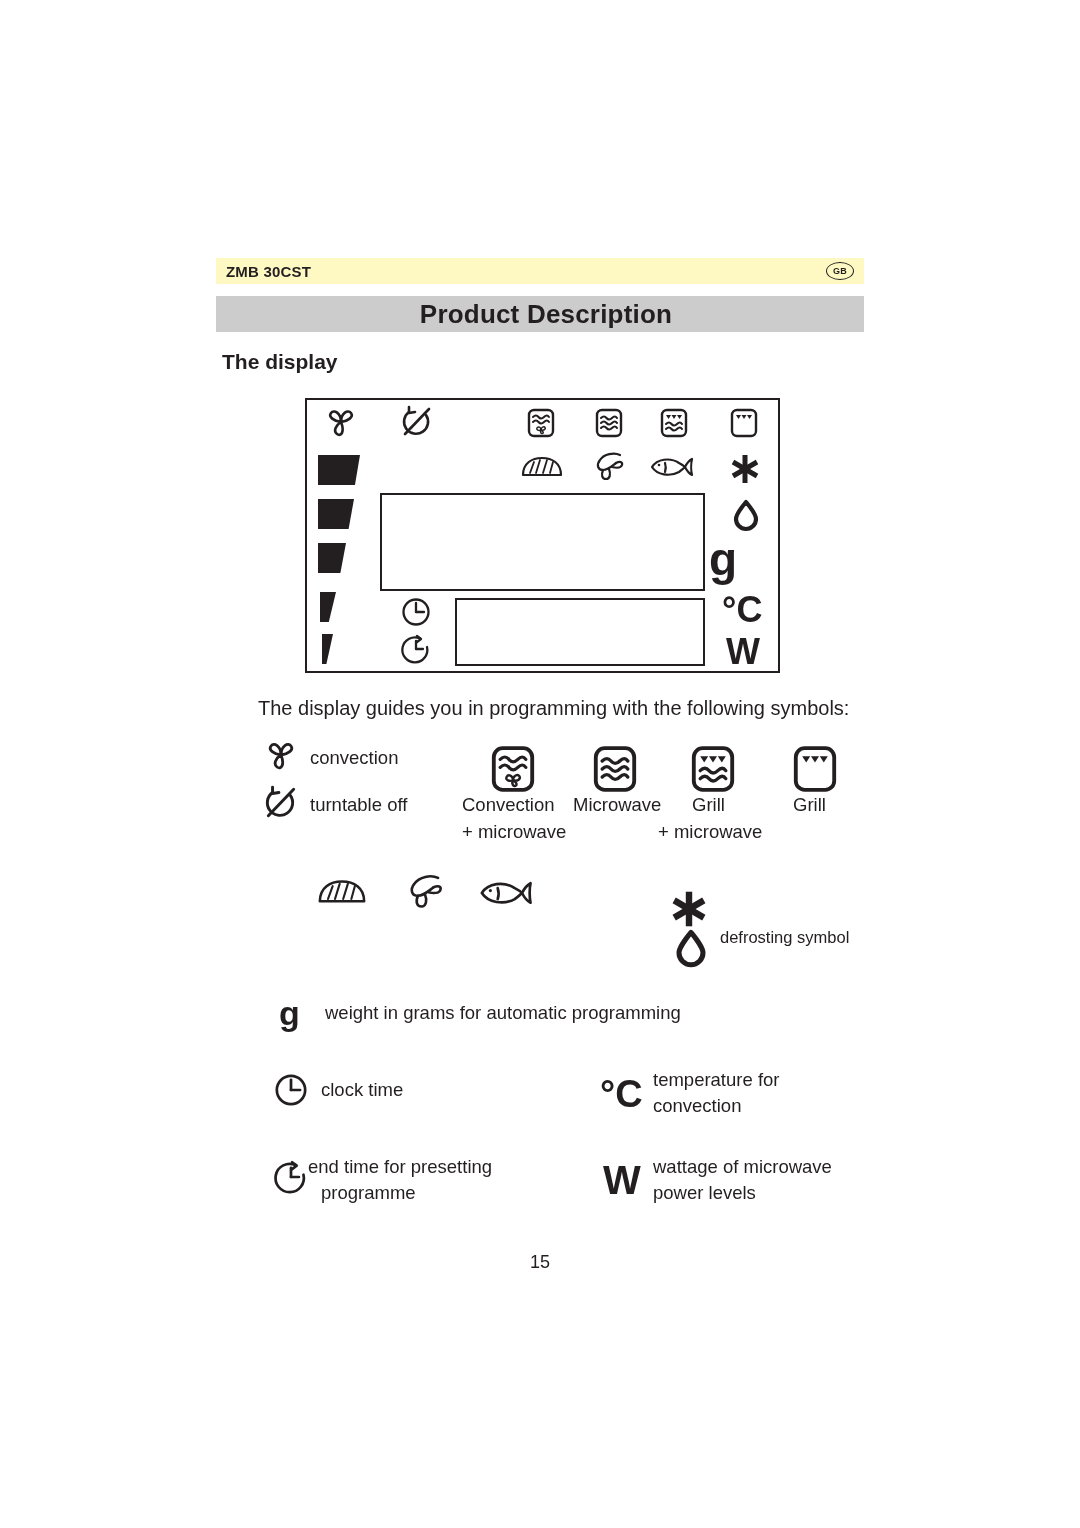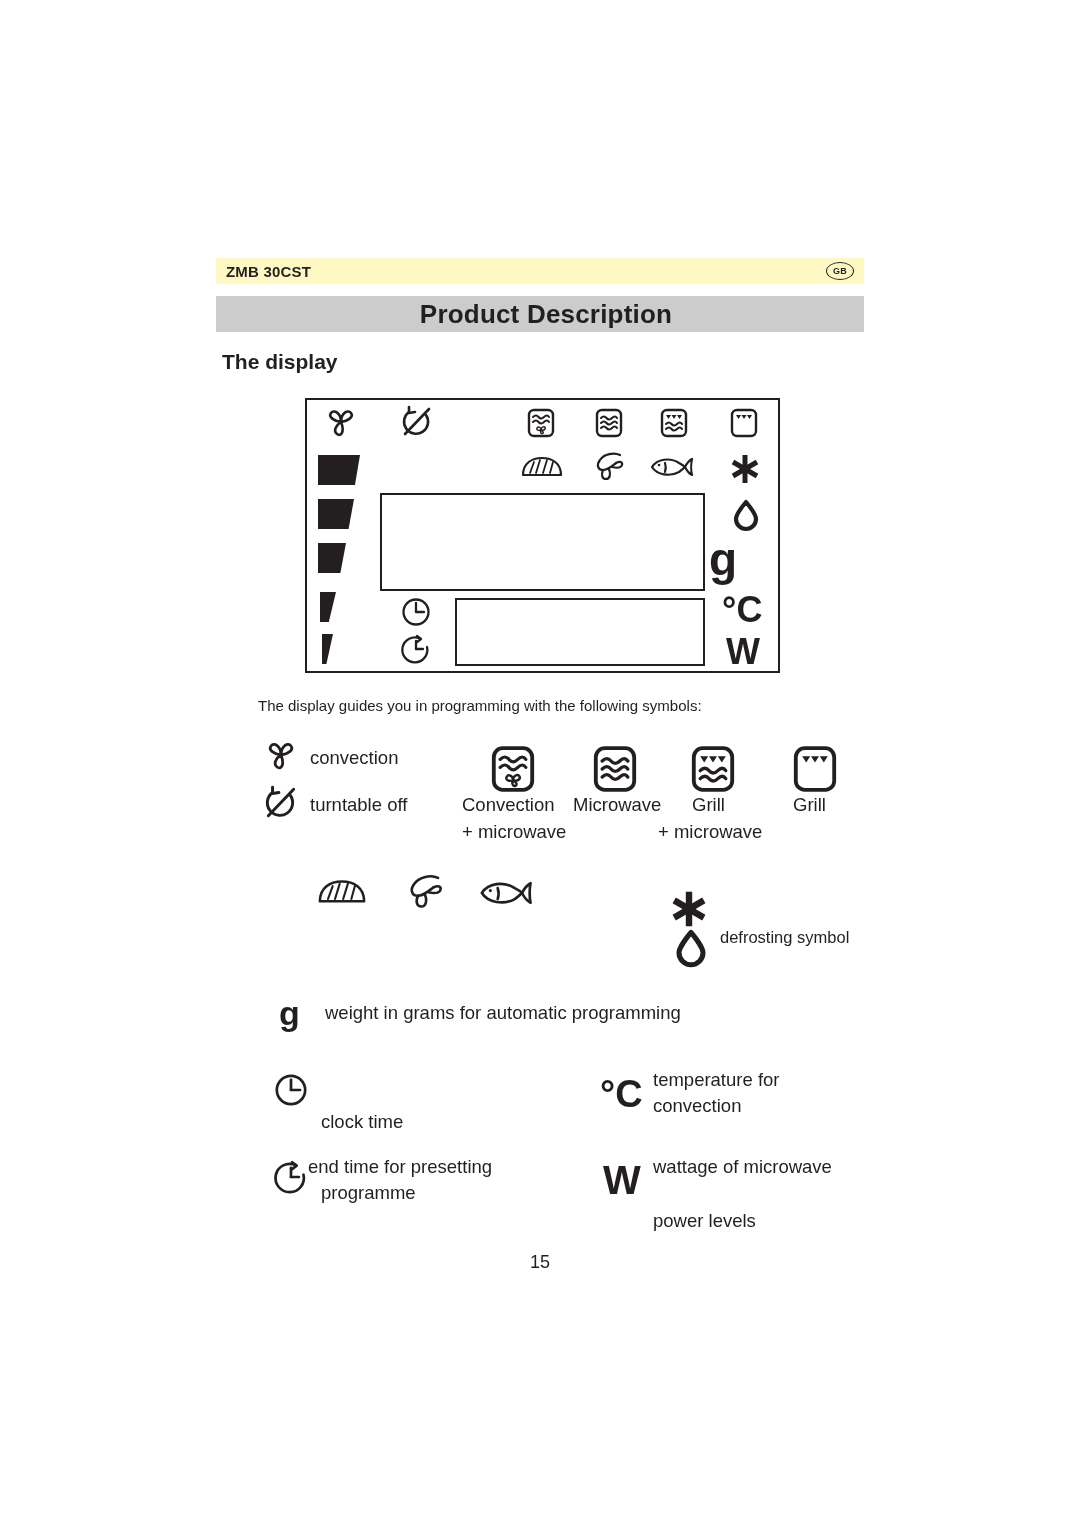--- a/index.html
+++ b/index.html
@@ -119,21 +119,21 @@
   .wedge {
     position: absolute;
     background: #231f20;
   }
 
   
   .intro {
     position: absolute;
     left: 258px;
     top: 697px;
-    font-size: 15px;
+    font-size: 20px;
     white-space: nowrap;
     text-align: center;
   }
   .lbl {
     position: absolute;
     font-size: 18.5px;
     white-space: nowrap;
     line-height: 1.25;
   }
   .lbl-small {
@@ -464,38 +464,38 @@
 
   <div class="d-icon" style="left:274px; top:1073px;">
     <svg width="34" height="34" viewBox="0 0 30 30">
       <circle cx="15" cy="15" r="12.5" fill="none" stroke="#231f20" stroke-width="2.4"></circle>
       <g stroke="#231f20" stroke-width="2.4" stroke-linecap="round">
         <line x1="15" y1="15" x2="15" y2="6"></line>
         <line x1="15" y1="15" x2="23" y2="15"></line>
       </g>
     </svg>
   </div>
-  <div class="lbl" style="left:321px; top:1078px;margin-top:32px;">clock time</div>
+  <div class="lbl" style="left:321px; top:1078px;">clock time</div>
 
   <div class="glyph-text" style="left:600px; top:1075px; font-size:38px;">°C</div>
   <div class="lbl" style="left:653px; top:1068px;">temperature for</div>
   <div class="lbl" style="left:653px; top:1094px;">convection</div>
 
   <div class="d-icon" style="left:274px; top:1160px;">
     <svg width="34" height="34" viewBox="0 0 30 30">
       <path d="M19 4.5 A12.5 12.5 0 1 0 26 13" fill="none" stroke="#231f20" stroke-width="2.4" stroke-linecap="round"></path>
       <path d="M16 2 L20 5 L16 8" fill="none" stroke="#231f20" stroke-width="2.4" stroke-linejoin="round" stroke-linecap="round"></path>
       <g stroke="#231f20" stroke-width="2.4" stroke-linecap="round">
         <line x1="15" y1="15" x2="15" y2="7"></line>
         <line x1="15" y1="15" x2="22" y2="15"></line>
       </g>
     </svg>
   </div>
   <div class="lbl" style="left:308px; top:1155px;">end time for presetting</div>
   <div class="lbl" style="left:321px; top:1181px;">programme</div>
 
   <div class="glyph-text" style="left:603px; top:1160px; font-size:40px;">W</div>
   <div class="lbl" style="left:653px; top:1155px;">wattage of microwave</div>
-  <div class="lbl" style="left:653px; top:1181px;margin-top:28px;">power levels</div>
+  <div class="lbl" style="left:653px; top:1181px;">power levels</div>
 
   <div class="page-number">15</div>
 
 </div>
 
 </body></html>

